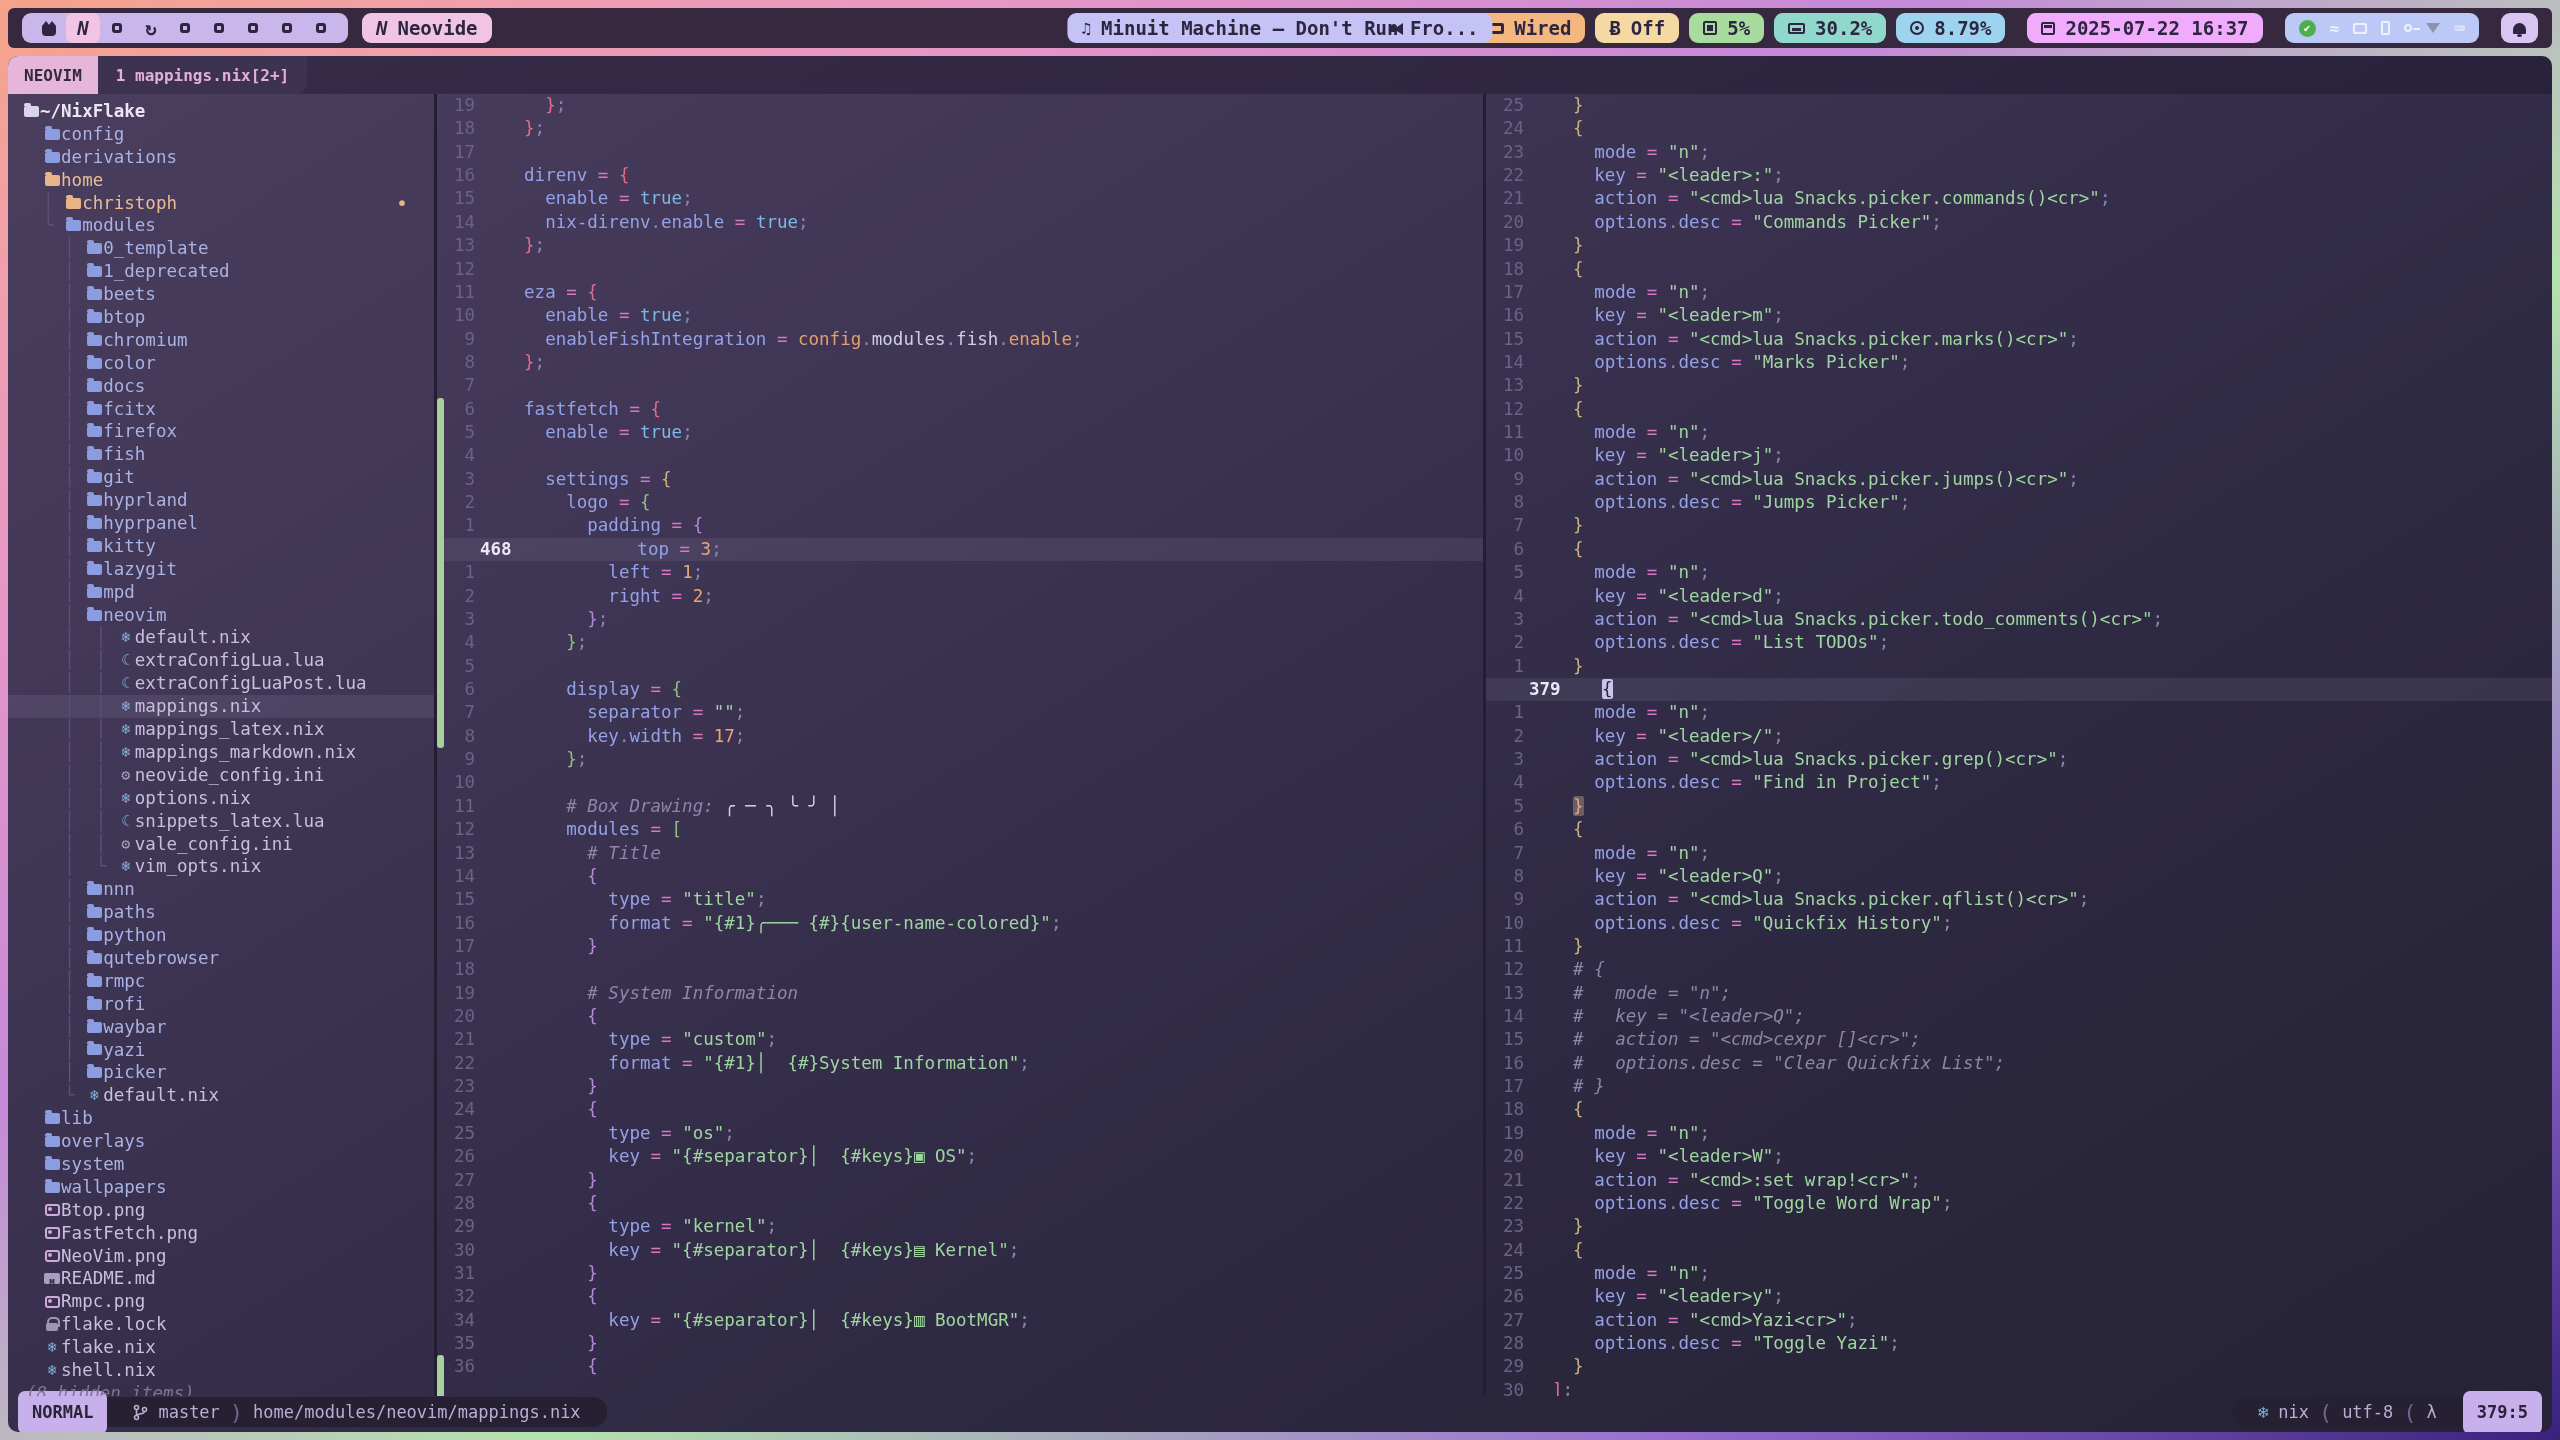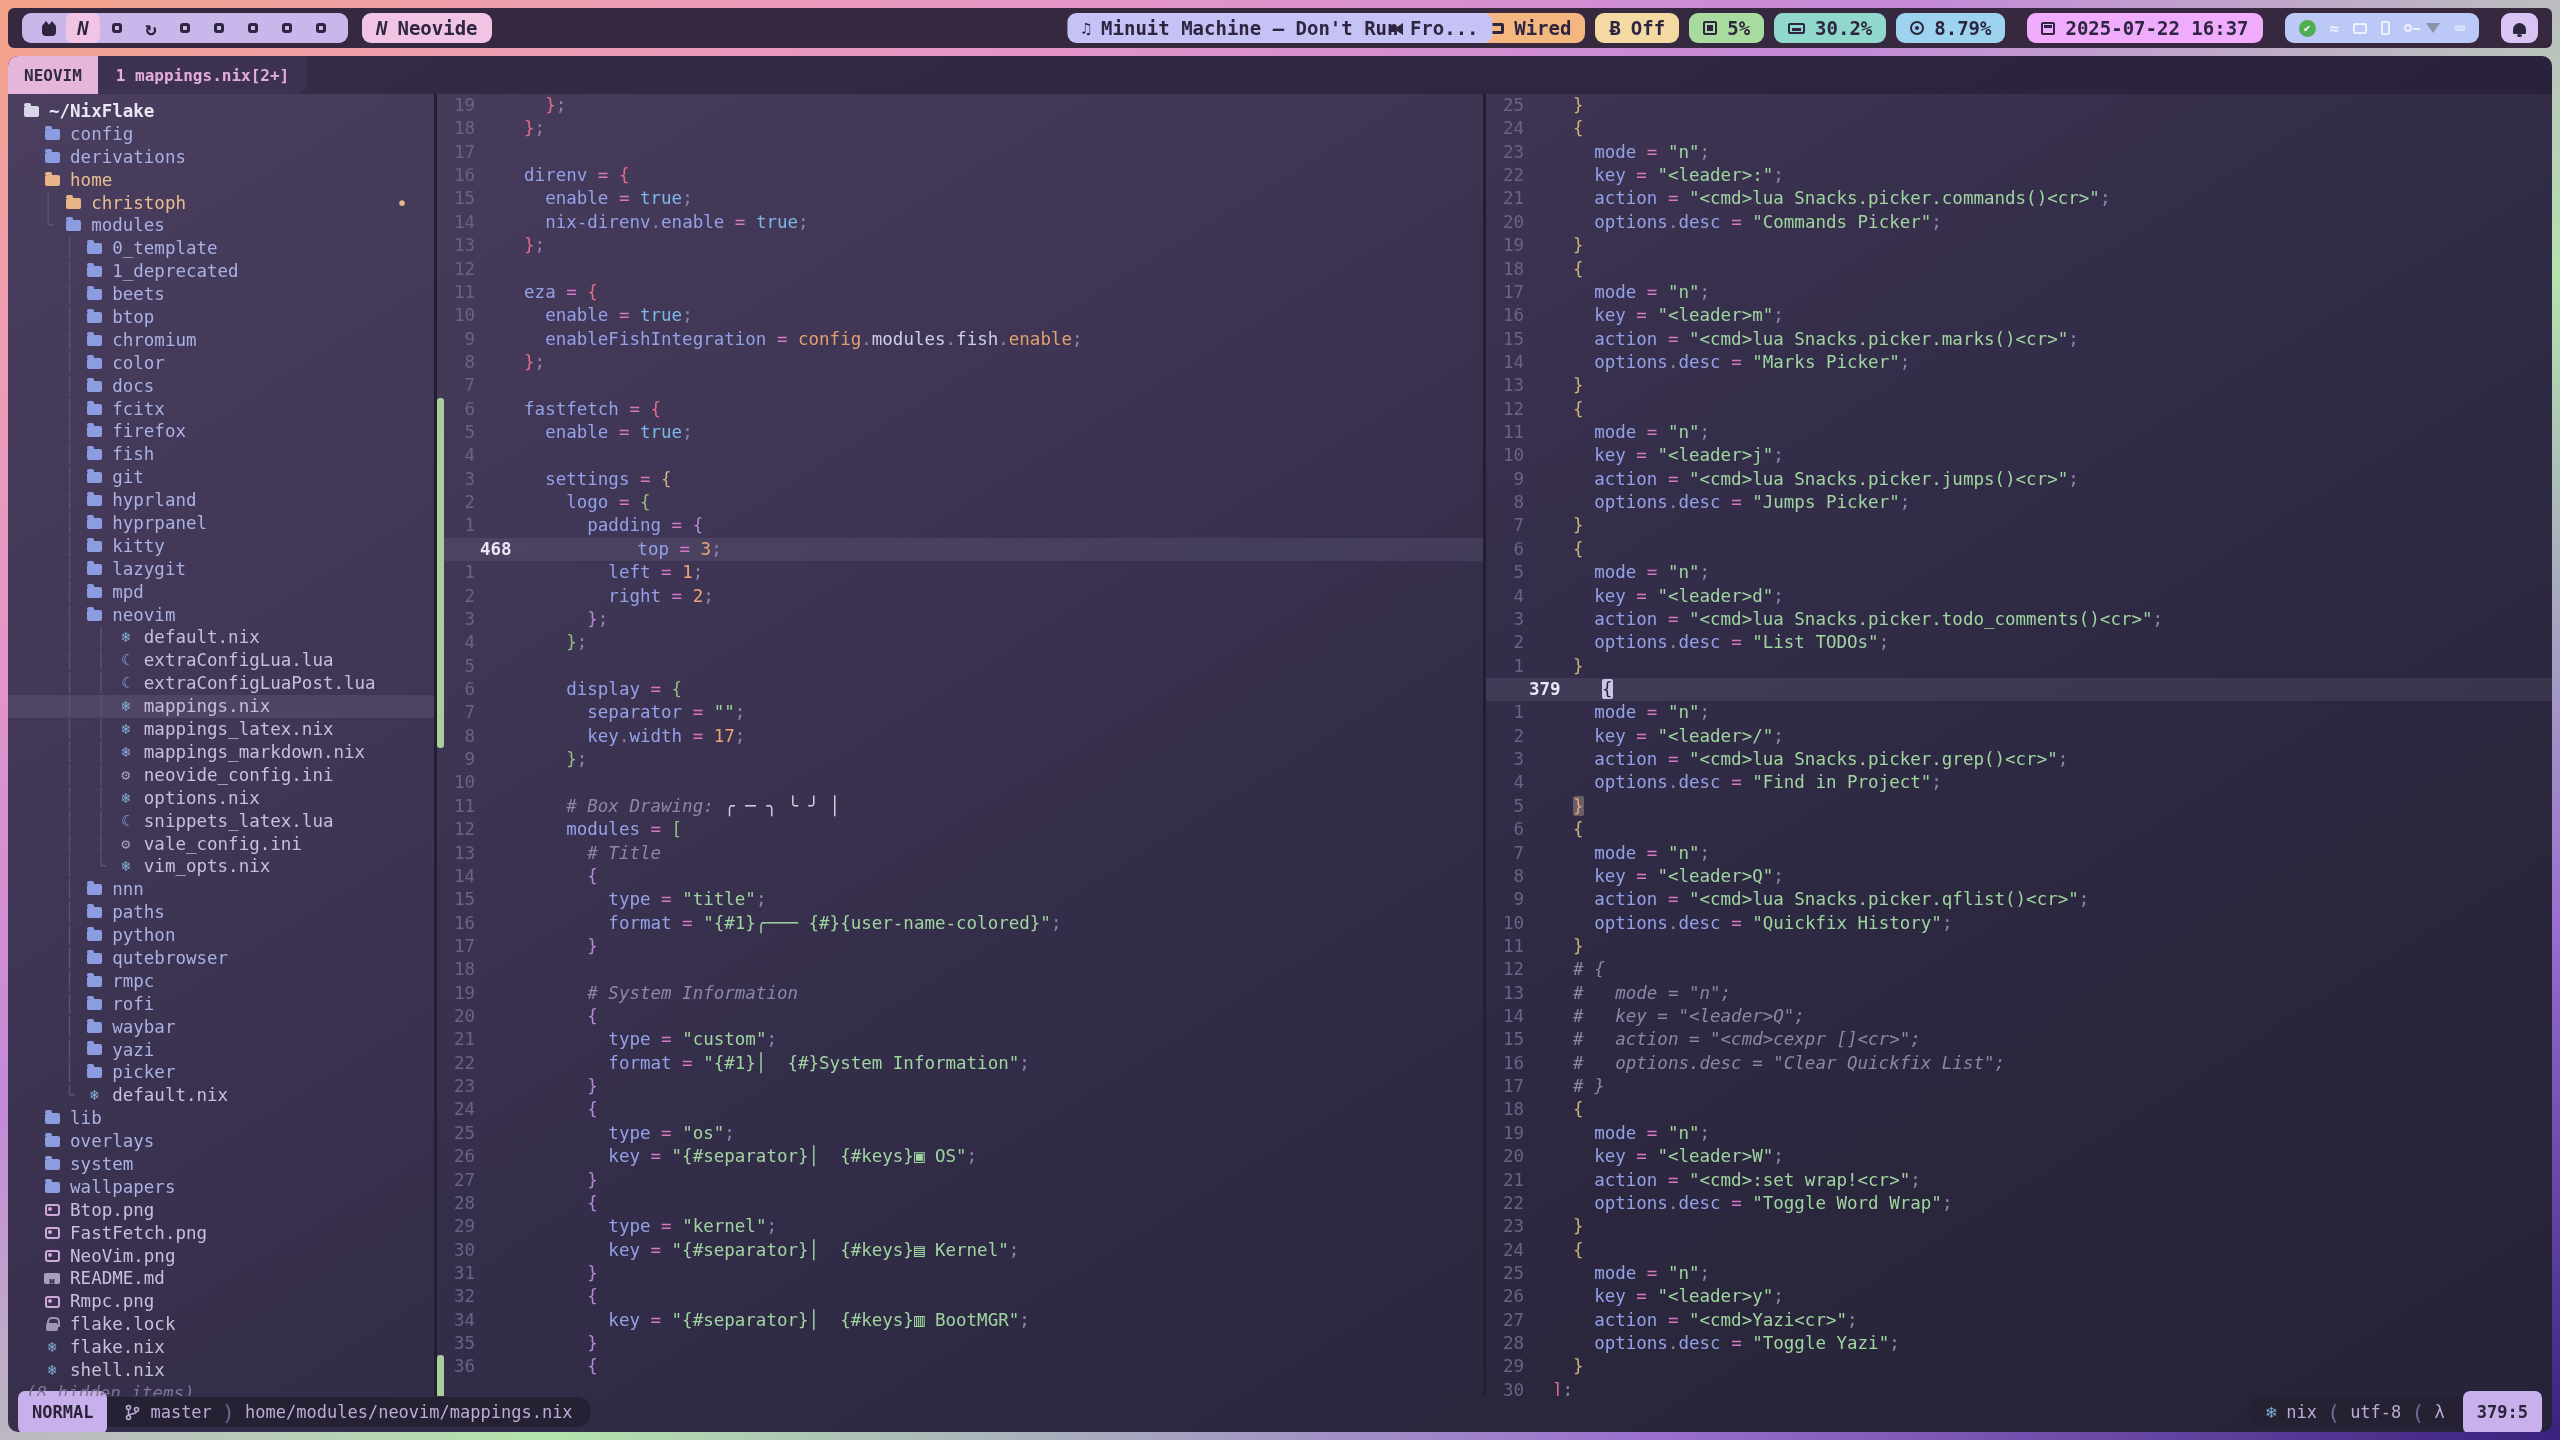--- a/index.html
+++ b/index.html
@@ -24,21 +24,21 @@
     background:linear-gradient(148deg,#4b3e5f 0%,#3f3554 30%,#322c48 55%,#2a263c 78%,#262238 100%);
     display:flex;flex-direction:column;}
   .tabline{height:38px;background:rgba(30,23,44,0.45);display:flex;align-items:stretch;font-size:16px;flex:none;}
   .tab-app{background:#e5b5da;color:#322a40;font-weight:bold;display:flex;align-items:center;padding:0 16px;border-radius:0 0 0 0;}
   .tab-file{background:#3d3252;color:#e3aeda;font-weight:bold;display:flex;align-items:center;padding:0 18px;border-radius:0 0 12px 0;}
   .main{flex:1;display:flex;min-height:0;}
   
   .tree{width:426px;flex:none;padding-top:6px;font-size:17.5px;line-height:22.9px;overflow:hidden;position:relative;}
   .trow{height:22.9px;display:flex;align-items:center;padding-left:14px;position:relative;white-space:pre;color:#c6c0dc;}
   .trow .guide{color:#5c5178;}
-  .trow .lbl{margin-left:9px;}
+  .trow .lbl{}
   .t-root{color:#eae6f4;font-weight:bold;}
   .t-folder{color:#a9b2e4;}
   .t-orange{color:#e9bd92;}
   .t-note{color:#7d7594;font-style:italic;}
   .t-sel{background:rgba(210,200,240,0.10);}
   .dot{position:absolute;right:26px;color:#e9b488;font-size:20px;}
   
   .ic{display:inline-flex;width:18px;justify-content:center;align-items:center;flex:none;vertical-align:middle;}
   .i-folder{display:inline-block;width:15px;height:11px;border-radius:2px;background:#8b9ce0;position:relative;}
   .i-folder::before{content:"";position:absolute;top:-3px;left:0;width:7px;height:3px;border-radius:2px 2px 0 0;background:inherit;}
@@ -69,21 +69,21 @@
   .tk-b1{color:#e06c8a;} .tk-b2{color:#cdb27e;} .tk-b3{color:#8fbf82;} .tk-b4{color:#b787d9;}
   .tk-st{color:#9fd6a0;} .tk-nu{color:#eba678;} .tk-kw{color:#7cb8e8;}
   .tk-cfg{color:#e2a070;} .tk-cr{color:#cfd0e8;}
   .tk-co{color:#8d86a8;font-style:italic;} .tk-bx{color:#d8d2e8;}
   .tk-cur{background:#cbc5ea;color:#2a2438;border-radius:2px;}
   .tk-mat{background:rgba(236,216,190,0.30);color:#eba678;border-radius:2px;}
   
   .statusline{height:36px;flex:none;display:flex;align-items:center;justify-content:space-between;padding:0 10px 4px 10px;font-size:17px;}
   .sl-left,.sl-right{display:flex;align-items:center;height:30px;}
   .chip{background:#c7b0ec;color:#2b2438;font-weight:bold;border-radius:7px;padding:0 14px;height:43px;display:flex;align-items:center;}
-  .sl-body{background:#262033;color:#b9aed4;height:30px;display:flex;align-items:center;gap:10px;padding:0 18px;}
+  .sl-body{background:#262033;color:#b9aed4;height:30px;display:flex;align-items:center;gap:10px;padding:0 26px;}
   .sl-body.l{border-radius:0 14px 14px 0;}
   .sl-body.r{border-radius:14px 0 0 14px;}
   .sep{color:#6f6590;font-size:22px;}
   .nixgl{color:#7fb2d8;}
   
   .i-cat{display:inline-block;width:14px;height:11px;background:#2e2640;border-radius:2px 2px 4px 4px;position:relative;margin-top:4px;}
   .i-cat::before,.i-cat::after{content:"";position:absolute;top:-4px;border-left:4px solid transparent;border-right:4px solid transparent;border-bottom:5px solid #2e2640;}
   .i-cat::before{left:0;} .i-cat::after{right:0;}
   .i-sq{display:inline-block;width:10px;height:10px;border:3px solid #2e2640;border-radius:3px;}
   .i-vol{display:inline-block;position:relative;width:15px;height:13px;}

